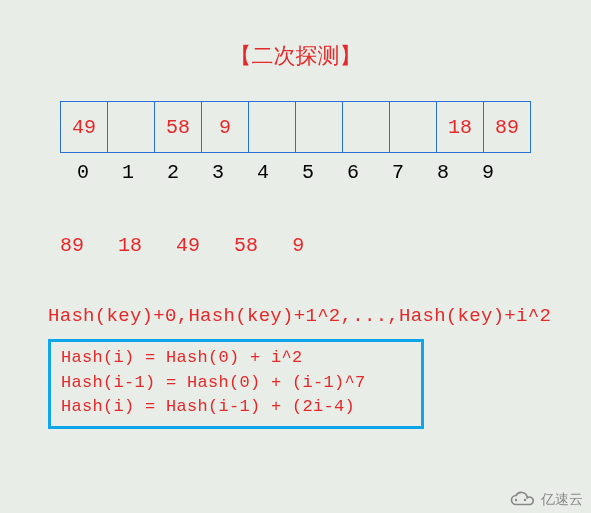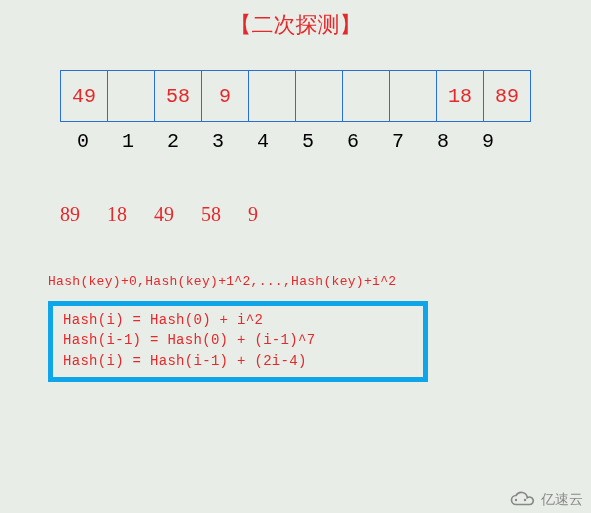--- a/index.html
+++ b/index.html
@@ -10,21 +10,21 @@
     width: 591px;
     height: 513px;
     position: relative;
     box-sizing: border-box;
     overflow: hidden;
   }
   .title {
     text-align: center;
     color: #e5292b;
     font-size: 22px;
-    padding-top: 10px;
+    padding-top: 41px;
     padding-bottom: 30px;
     font-family: 'SimSun', serif;
   }
   .table-wrap {
     margin-left: 60px;
   }
   .hash-table {
     display: flex;
   }
   .cell {
@@ -51,38 +51,37 @@
     justify-content: center;
     color: #000;
     font-size: 20px;
   }
   .idx:first-child { margin-left: 0; }
   .sequence {
     margin-left: 60px;
     margin-top: 50px;
     color: #e5292b;
     font-size: 20px;
-    font-family: Liberation Serif, serif;
   }
   .sequence span { margin-right: 22px; }
   .formula1 {
     margin-left: 48px;
     margin-top: 48px;
     color: #e5292b;
-    font-size: 13px;
+    font-size: 19px;
     letter-spacing: 0.3px;
   }
   .formula-box {
     margin-left: 48px;
     margin-top: 12px;
-    border: 5px solid #0ea5e9;
+    border: 3px solid #0ea5e9;
     width: 350px;
     padding: 4px 10px 6px 10px;
     color: #e5292b;
-    font-size: 14px;
+    font-size: 17px;
     line-height: 1.45;
     letter-spacing: 0.3px;
   }
   .watermark {
     position: absolute;
     bottom: 4px;
     right: 8px;
     font-family: Arial, sans-serif;
     display: flex;
     align-items: center;

